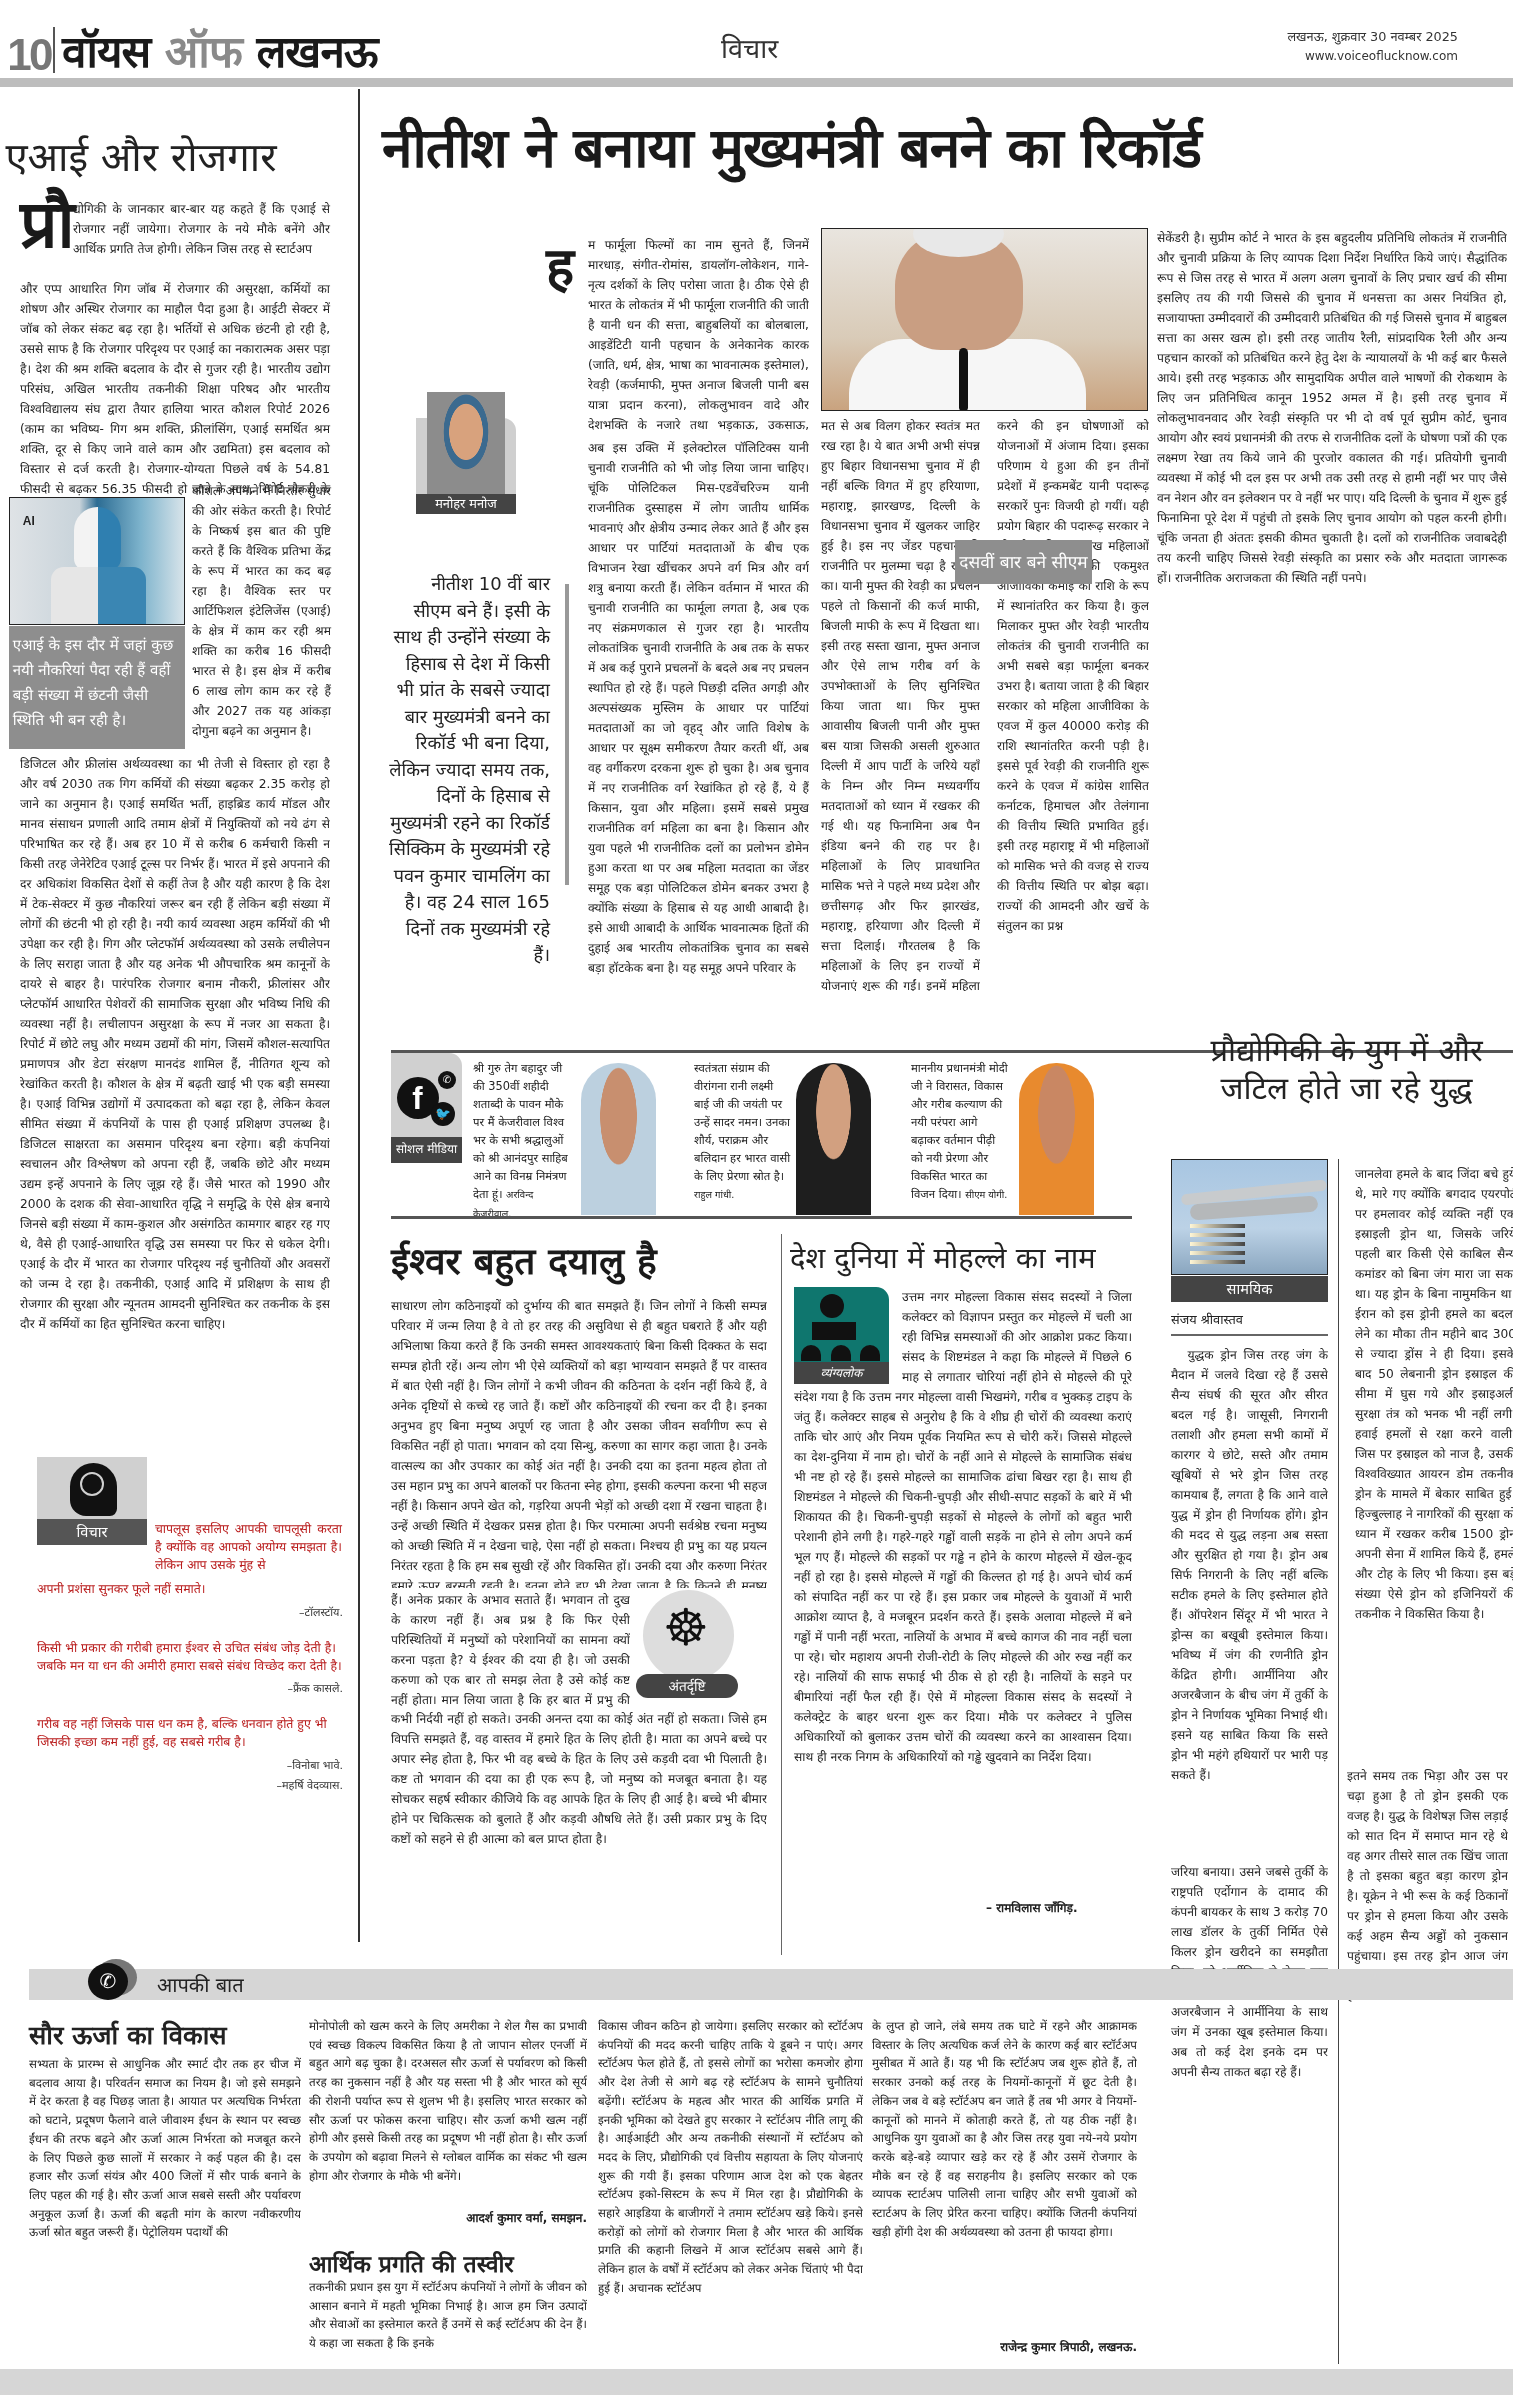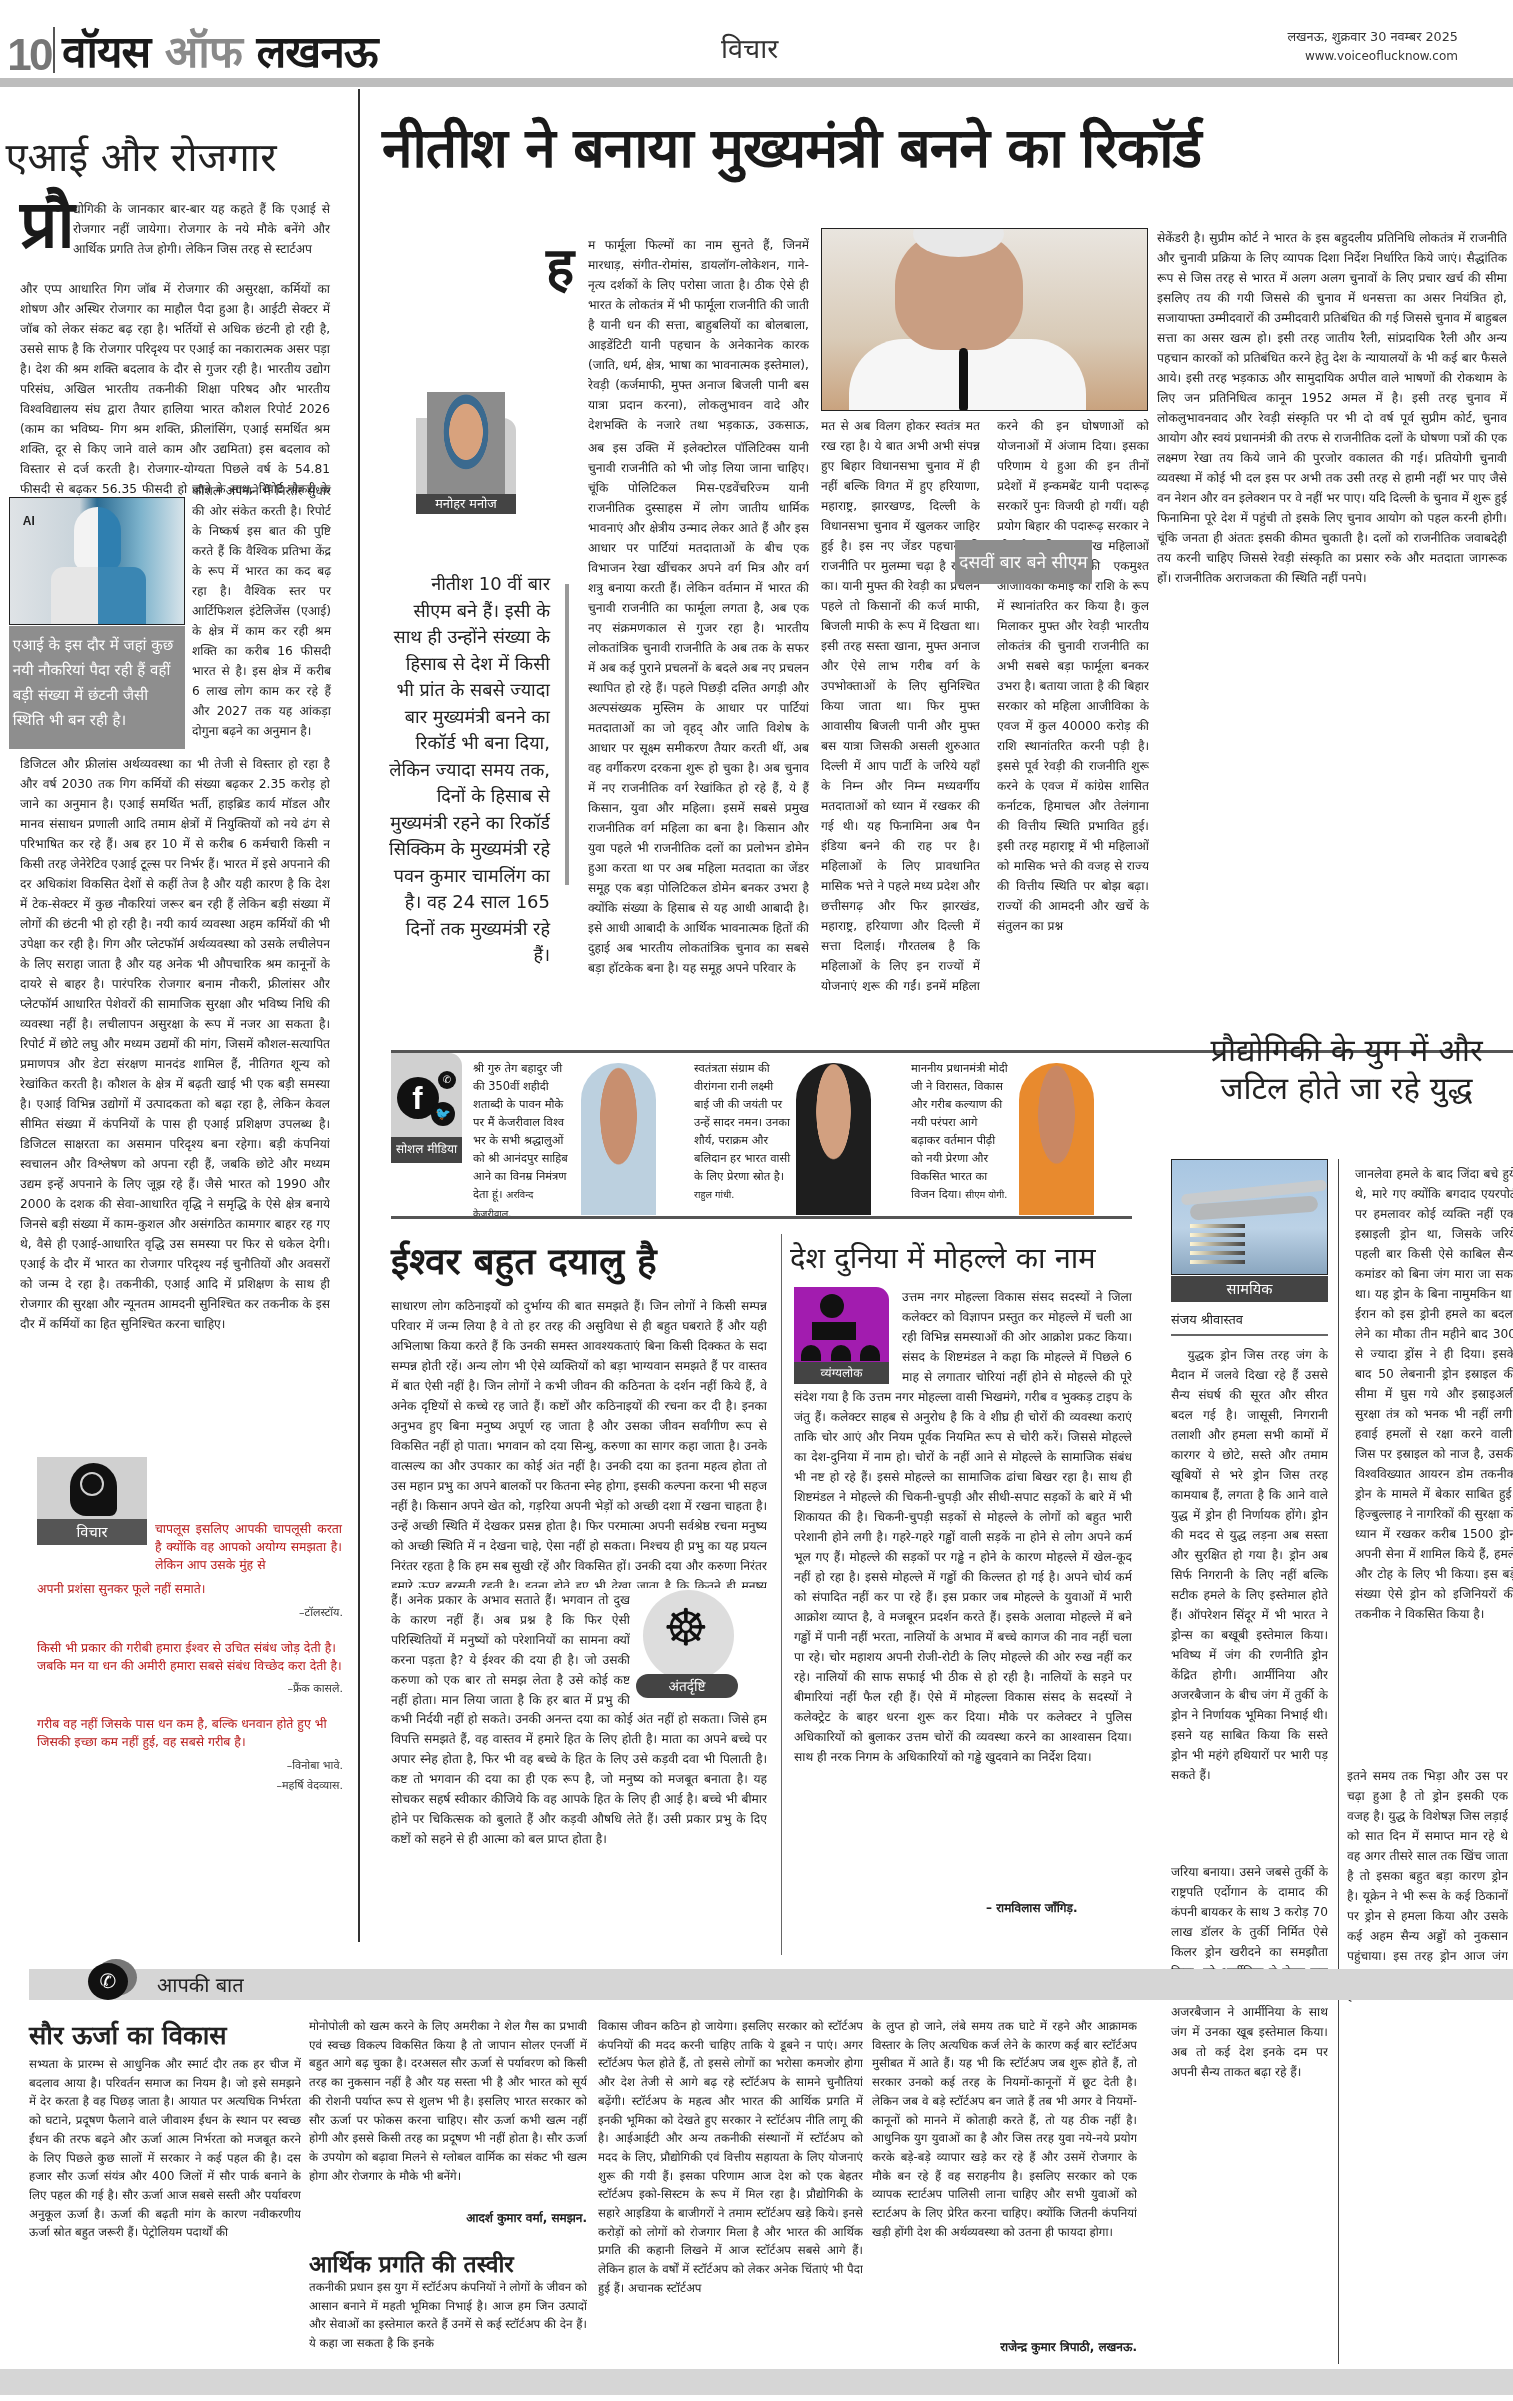--- a/index.html
+++ b/index.html
@@ -90,21 +90,21 @@
   .antar { left: 636px; top: 1590px; width: 102px; height: 110px; }
   .antar .circle { position: absolute; left: 7.3px; top: 0; width: 91px; height: 91px; border-radius: 50%; background: #ddd; }
   .antar .hand { position: absolute; left: 27px; top: 9px; font-size: 51px; line-height: 58px; color: #111; }
   .antar .lbl { position: absolute; left: 0; top: 84px; width: 102px; height: 24px; border-radius: 12px; background: #444; color: #fff; font-size: 13.7px; text-align: center; line-height: 24px; }
   .ishwar-body2 { left: 391px; top: 1590px; width: 239px; }
   .ishwar-body3 { left: 391px; top: 1709px; width: 376px; }
   .ishwar-divider { left: 781px; top: 1234px; width: 0.9px; height: 721px; background: #666; }
 
   
   .mohalla-head { left: 790px; top: 1237px; font-size: 29px; color: #222; }
-  .vyang { left: 794px; top: 1287px; width: 95px; height: 97px; background: #a21caf; border-radius: 0 12.8px 0 0; overflow: hidden; }
+  .vyang { left: 794px; top: 1287px; width: 95px; height: 97px; background: #0f766e; border-radius: 0 12.8px 0 0; overflow: hidden; font-style: italic; }
   .vyang .person { position: absolute; left: 25.6px; top: 7.3px; width: 24px; height: 24px; border-radius: 50%; background: #111; }
   .vyang .podium { position: absolute; left: 18px; top: 35px; width: 44px; height: 18px; background: #111; }
   .vyang .aud { position: absolute; top: 58px; width: 20px; height: 16.4px; border-radius: 10px 10px 0 0; background: #111; }
   .vyang .lbl { position: absolute; left: 0; top: 75px; width: 95px; height: 22px; background: #444; color: #fff; font-size: 12px; text-align: center; line-height: 22px; }
   .mohalla-c0 { left: 902px; top: 1287px; width: 230px; }
   .mohalla-c1 { left: 794px; top: 1387px; width: 338px; }
   .mohalla-sign { left: 986px; top: 1899px; font-size: 12px; font-weight: bold; color: #222; }
 
   
   .vichar-badge { left: 37px; top: 1457px; width: 110px; height: 88px; background: #d0d0d0; }

